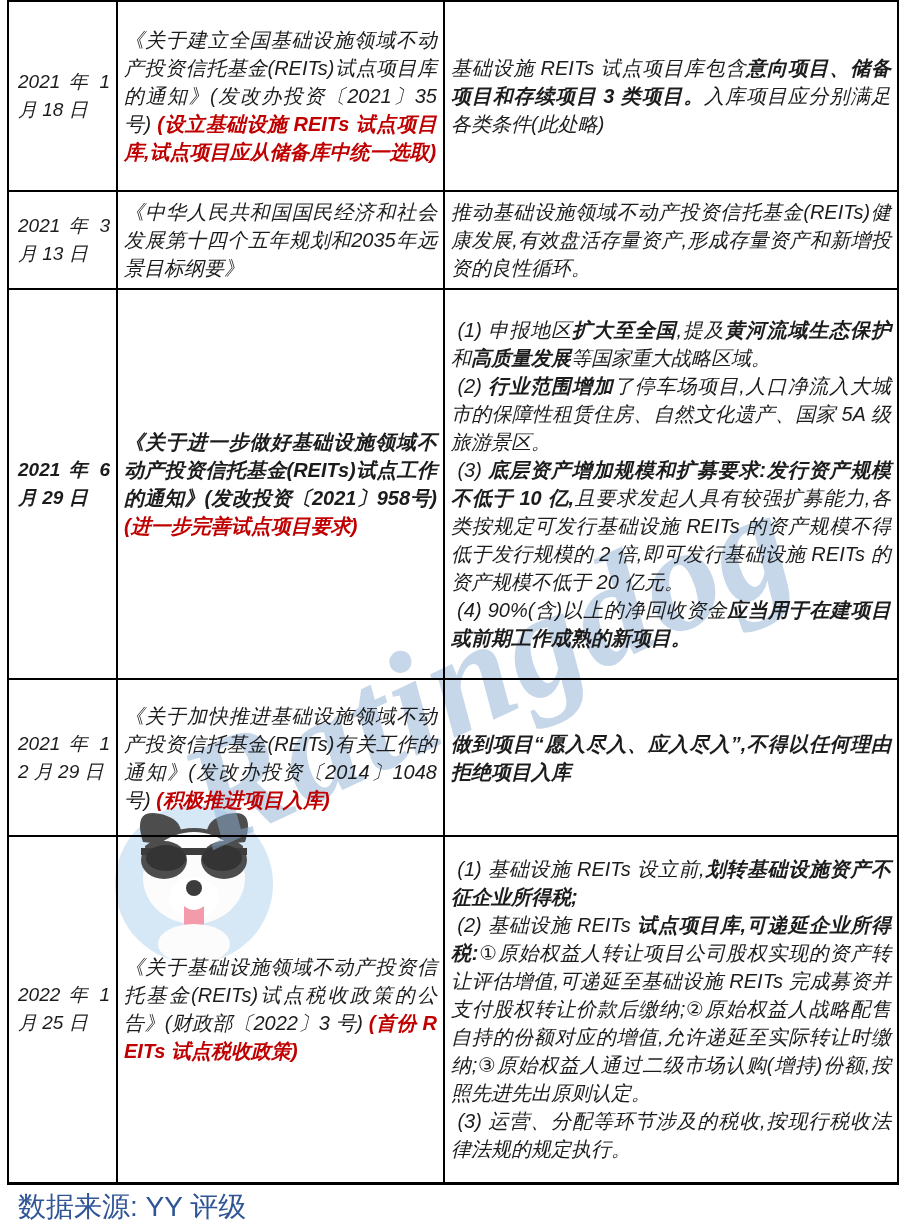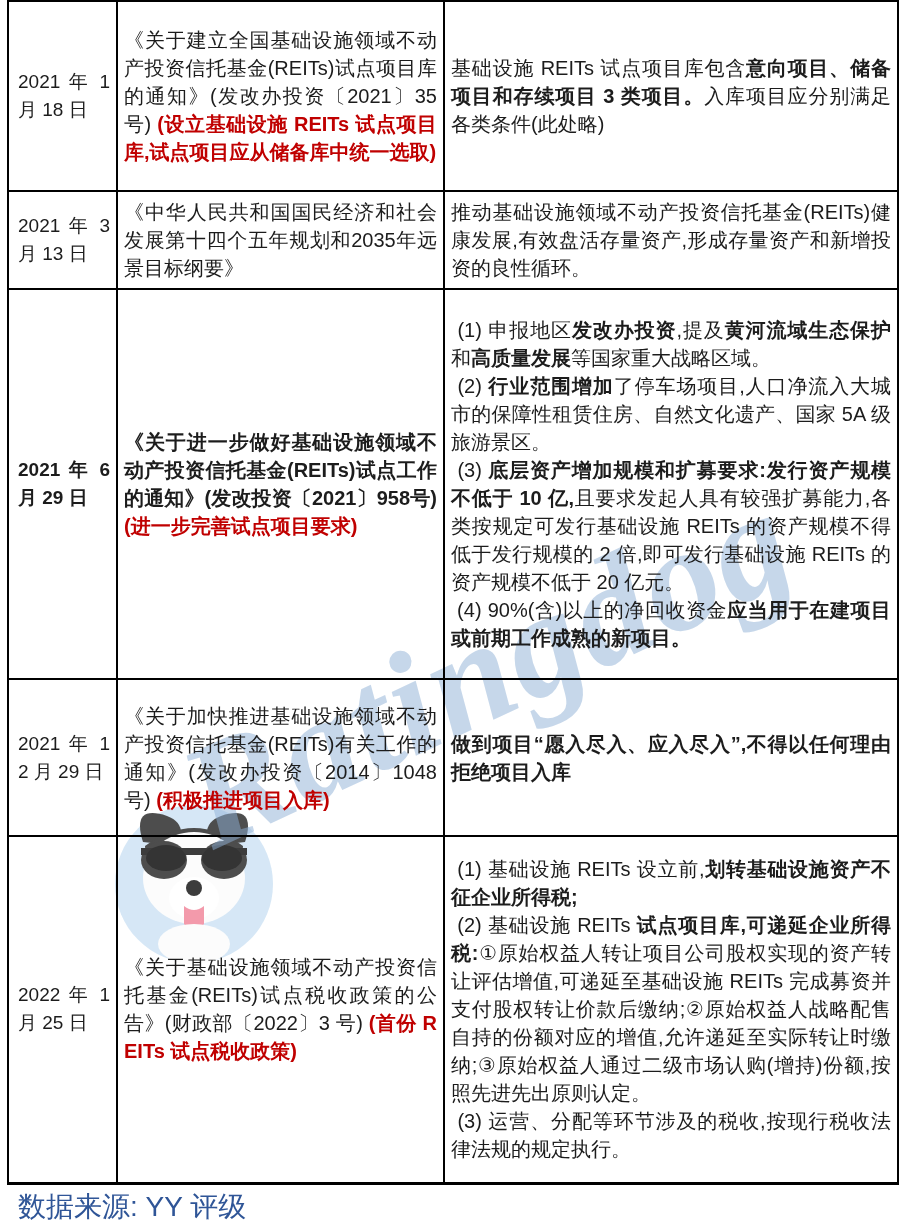--- a/index.html
+++ b/index.html
@@ -29,20 +29,21 @@
     position:relative;z-index:1;
     border-collapse:collapse;table-layout:fixed;
     width:890px;margin:0 0 0 7px;background:transparent;
   }
   td{
     border:2px solid var(--border-black);
     vertical-align:middle;
     padding:3px 6px;
     font-size:20px;line-height:28px;
     word-break:break-all;
+    font-style:italic;
   }
   tr.last td{border-bottom:3px solid var(--border-black);}
   .c-date{padding-left:9px;font-size:19px;text-align:left;}
   .c-policy{text-align:justify;}
   .c-desc{text-align:justify;border-radius:14px;}
   .para{text-align:justify;}
   .bold{font-weight:bold;}
   .red{color:var(--highlight-red);}
   
   .source{
@@ -105,21 +106,21 @@
         </td>
     </tr>
     <tr style="height:390px">
       <td class="c-date">
           <div class="para"><span class="bold">2021 年 6 月 29 日</span></div>
         </td>
       <td class="c-policy">
           <div class="para"><span class="bold">《关于进一步做好基础设施领域不动产投资信托基金(REITs)试点工作的通知》(发改投资〔2021〕958号) </span><span class="bold red">(进一步完善试点项目要求)</span></div>
         </td>
       <td class="c-desc">
-          <div class="para"><span>&nbsp;(1) 申报地区</span><span class="bold">发改办投资</span><span>,提及</span><span class="bold">黄河流域生态保护</span><span>和</span><span class="bold">高质量发展</span><span>等国家重大战略区域。</span></div>
+          <div class="para"><span>&nbsp;(1) 申报地区</span><span class="bold">扩大至全国</span><span>,提及</span><span class="bold">黄河流域生态保护</span><span>和</span><span class="bold">高质量发展</span><span>等国家重大战略区域。</span></div>
           <div class="para"><span>&nbsp;(2) </span><span class="bold">行业范围增加</span><span>了停车场项目,人口净流入大城市的保障性租赁住房、自然文化遗产、国家 5A 级旅游景区。</span></div>
           <div class="para"><span>&nbsp;(3) </span><span class="bold">底层资产增加规模和扩募要求:发行资产规模不低于 10 亿,</span><span>且要求发起人具有较强扩募能力,各类按规定可发行基础设施 REITs 的资产规模不得低于发行规模的 2 倍,即可发行基础设施 REITs 的资产规模不低于 20 亿元。</span></div>
           <div class="para"><span>&nbsp;(4) 90%(含)以上的净回收资金</span><span class="bold">应当用于在建项目或前期工作成熟的新项目。</span></div>
         </td>
     </tr>
     <tr style="height:157px">
       <td class="c-date">
           <div class="para"><span>2021 年 12 月 29 日</span></div>
         </td>
       <td class="c-policy">

